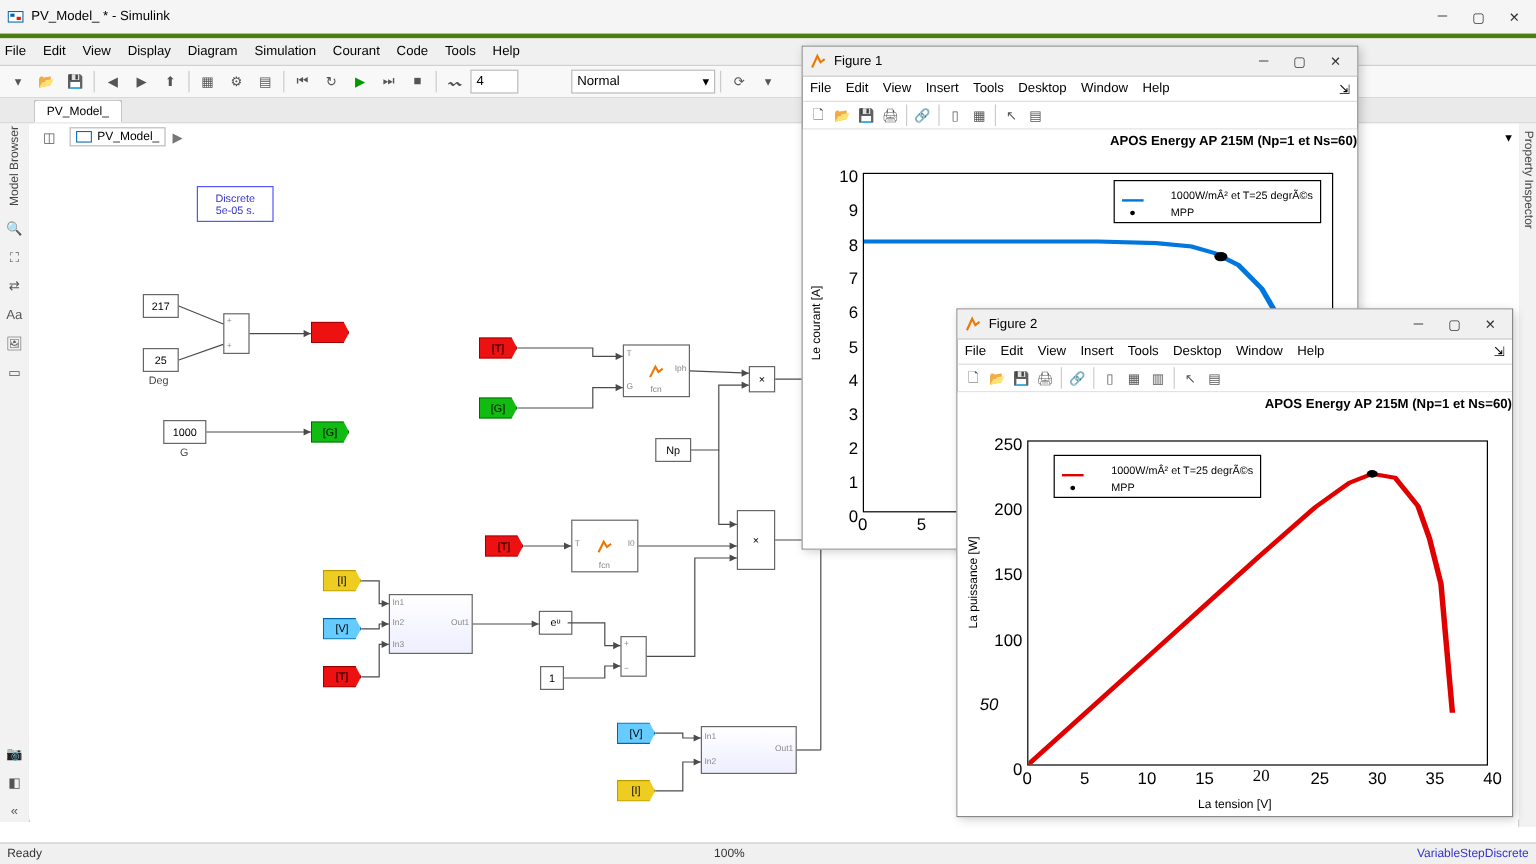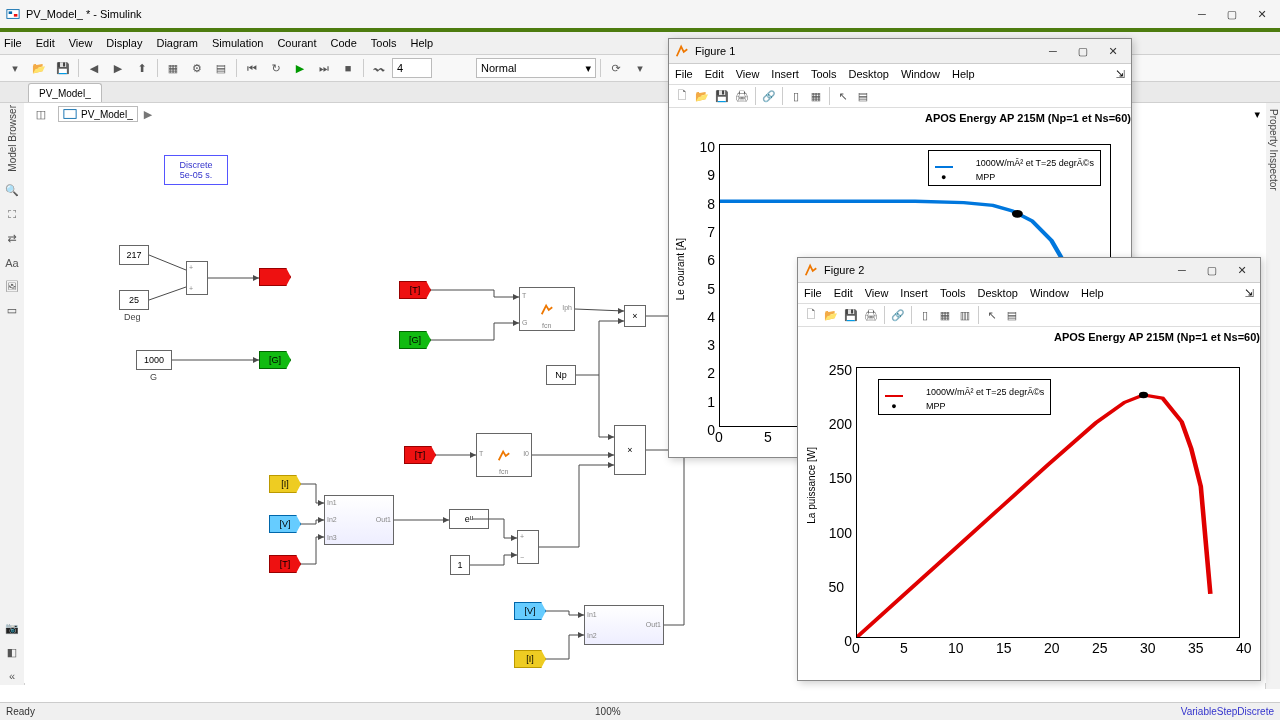--- a/index.html
+++ b/index.html
@@ -196,21 +196,21 @@
 
     <div class="tag left yellow" style="left:245px;top:350px;width:32px">[I]</div>
     <div class="tag left blue" style="left:245px;top:390px;width:32px">[V]</div>
     <div class="tag left red" style="left:245px;top:430px;width:32px">[T]</div>
     <div class="blk" style="left:300px;top:370px;width:70px;height:50px;background:linear-gradient(#fff,#eef)">
       <span class="port-lbl" style="left:2px;top:3px">In1</span>
       <span class="port-lbl" style="left:2px;top:20px">In2</span>
       <span class="port-lbl" style="left:2px;bottom:3px">In3</span>
       <span class="port-lbl" style="right:2px;top:20px">Out1</span>
     </div>
-    <div class="blk" style="left:425px;top:384px;width:40px;height:20px">eᵘ</div>
+    <div class="blk" style="left:425px;top:384px;width:28px;height:20px">eᵘ</div>
     <div class="blk" style="left:493px;top:405px;width:22px;height:34px">
       <span class="port-lbl" style="left:2px;top:2px">+</span>
       <span class="port-lbl" style="left:2px;bottom:2px">−</span>
     </div>
     <div class="blk" style="left:426px;top:430px;width:20px;height:20px">1</div>
 
     <div class="tag left blue" style="left:490px;top:477px;width:32px">[V]</div>
     <div class="tag left yellow" style="left:490px;top:525px;width:32px">[I]</div>
     <div class="blk" style="left:560px;top:480px;width:80px;height:40px;background:linear-gradient(#fff,#eef)">
       <span class="port-lbl" style="left:2px;top:5px">In1</span>
@@ -388,43 +388,44 @@
   </div>
   <div class="plot">
     <div class="chart-title" style="top:4px">APOS Energy AP 215M (Np=1 et Ns=60)</div>
     <div class="axes" id="axes2" style="left:58px;top:40px;right:20px;bottom:42px">
       <svg width="100%" height="100%" viewBox="0 0 100 100" preserveAspectRatio="none">
         <path id="curve2" stroke="#e00000" stroke-width="1.2" fill="none" d="M0 100 L12.5 84 L25 68 L37.5 52 L50 36 L62.5 20.39999999999999 L70 12.799999999999997 L75 10 L80 11.200000000000003 L85 20 L87.5 30 L90 43.99999999999999 L92.5 84 "></path>
         <circle id="mpp2" r="1.2" fill="#000" cx="75" cy="10"></circle>
       </svg>
     </div>
     <span class="axlabel v" style="left:8px;top:120px">La puissance [W]</span>
+    <span class="axlabel" style="left:0;right:0;bottom:4px;text-align:center">La tension [V]</span>
     <div class="legend" style="left:80px;top:52px">
       <div class="row">
           <span style="width:18px;height:2px;background:#e00000"></span>
           <span>1000W/mÂ² et T=25 degrÃ©s</span>
         </div>
       <div class="row">
           <span style="width:18px;text-align:center">●</span>
           <span>MPP</span>
         </div>
     </div>
     <div id="yticks2">
         <span class="tick" style="right: 408px; top: 306px;">0</span>
-        <span class="tick" style="right: 416px; top: 251.8px;">50</span>
+        <span class="tick" style="right: 428px; top: 251.8px; font-style: italic;">50</span>
         <span class="tick" style="right: 408px; top: 197.6px;">100</span>
         <span class="tick" style="right: 408px; top: 143.4px;">150</span>
         <span class="tick" style="right: 408px; top: 89.2px;">200</span>
         <span class="tick" style="right: 408px; top: 35px;">250</span>
       </div>
     <div id="xticks2">
         <span class="tick" style="left: 54px; top: 313px;">0</span>
         <span class="tick" style="left: 102px; top: 313px;">5</span>
         <span class="tick" style="left: 150px; top: 313px;">10</span>
         <span class="tick" style="left: 198px; top: 313px;">15</span>
-        <span class="tick" style="left: 246px; top: 313px;">20</span>
+        <span class="tick" style="left: 246px; top: 313px; font-family: Liberation Serif, serif;">20</span>
         <span class="tick" style="left: 294px; top: 313px;">25</span>
         <span class="tick" style="left: 342px; top: 313px;">30</span>
         <span class="tick" style="left: 390px; top: 313px;">35</span>
         <span class="tick" style="left: 438px; top: 313px;">40</span>
       </div>
   </div>
 </div>
 
 </body></html>

